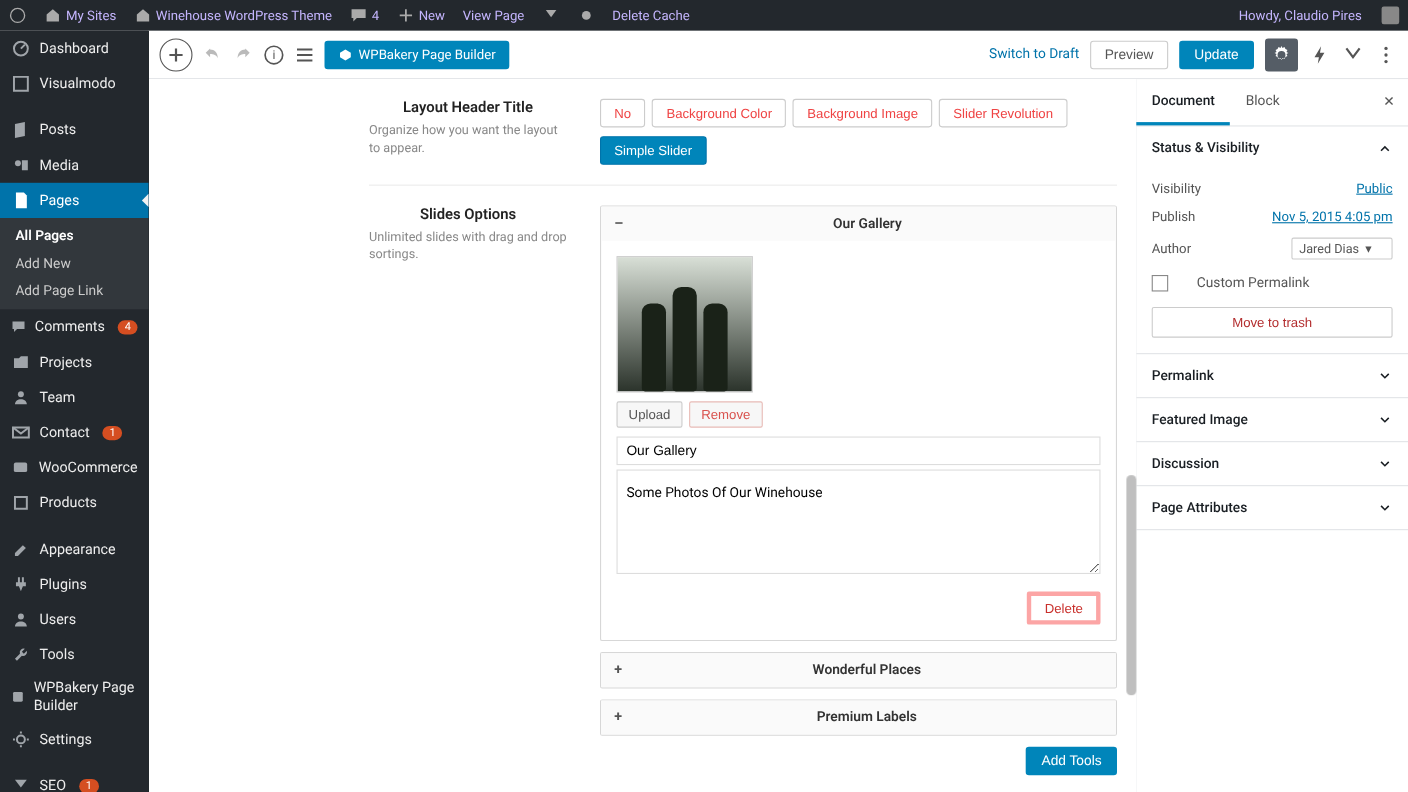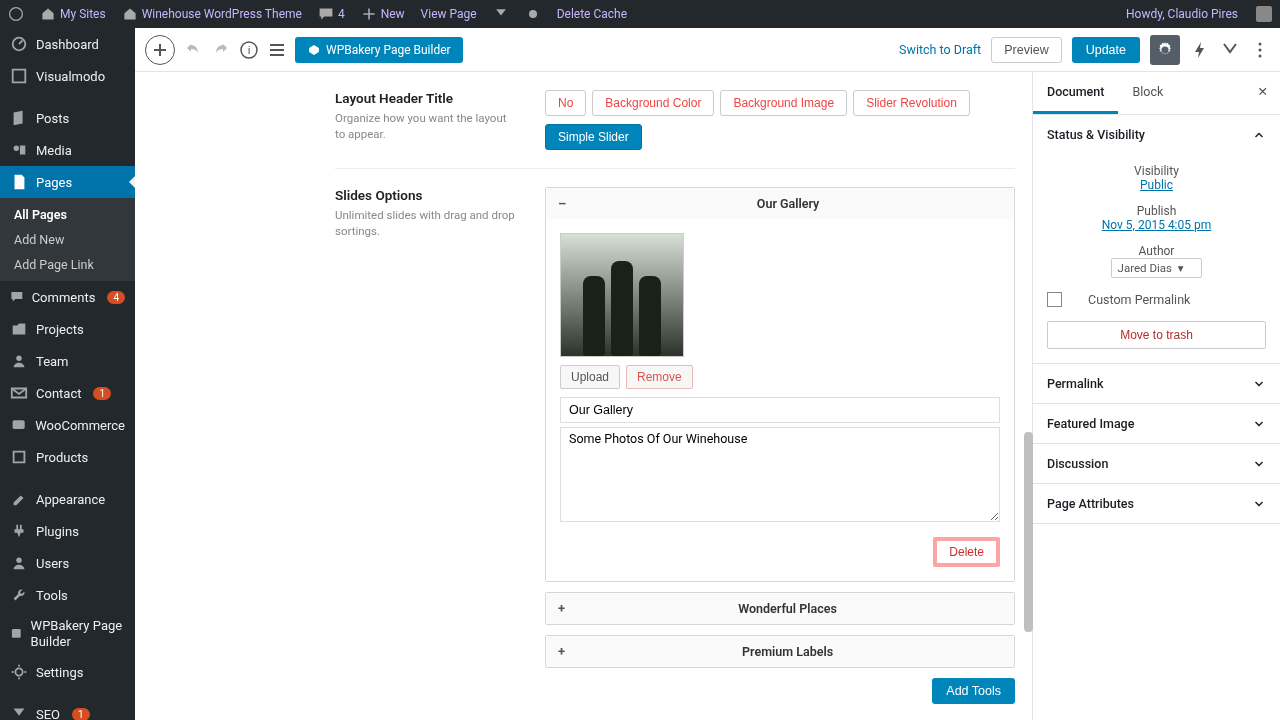--- a/index.html
+++ b/index.html
@@ -39,56 +39,56 @@
 .gear-btn { width: 30px; height: 30px; background: #555d66; border-radius: 3px; display: flex; align-items: center; justify-content: center; }
 .gear-btn svg { fill: #fff; width: 18px; height: 18px; }
 .plain-icon { width: 20px; height: 20px; fill: #555; cursor:pointer; }
 
 
 .body { flex: 1; display: flex; overflow: hidden; }
 .canvas { flex: 1; overflow-y: auto; padding: 0 0 20px 0; background: #fff; }
 .content-inner { max-width: 680px; margin: 0 auto 0 200px; }
 .section { border-bottom: 1px solid #ececec; padding: 18px 0; display: flex; gap: 30px; }
 .section .label { width: 180px; }
-.section .label h3 { font-size: 13.5px; font-weight: 600; color: #222; margin-bottom: 4px; }
+.section .label h3 { font-size: 13.5px; font-weight: 600; color: #222; margin-bottom: 4px; text-align: center; }
 .section .label p { font-size: 11.5px; color: #888; line-height: 1.4; }
 .section .controls { flex: 1; }
 
 .btn-grp { display: flex; gap: 6px; margin-bottom: 8px; }
 .pill { border: 1px solid #ccc; background: #fff; padding: 5px 12px; border-radius: 3px; font-size: 12px; color: #ef4444; cursor:pointer; }
 .pill-active { background: #0085ba; color: #fff; border-color: #0073aa; }
 
 .accordion { border: 1px solid #d7d7d7; border-radius: 2px; margin-bottom: 10px; }
 .acc-head { background: #fafafa; padding: 8px 12px; display: flex; align-items: center; cursor:pointer; }
 .acc-head .toggle { font-weight: bold; color: #555; margin-right: 8px; }
 .acc-head .title { flex: 1; text-align: center; font-weight: 600; font-size: 12.5px; color: #333; }
 .acc-body { padding: 14px; }
 .slide-img { width: 124px; height: 124px; background: linear-gradient(#d8dfd6, #2b332b); border: 1px solid #ccc; display:flex; align-items:flex-end; justify-content:center; position:relative; }
 .bottle { width: 22px; background: #1a2218; border-radius: 8px 8px 3px 3px; margin: 0 3px; }
 .img-actions { display: flex; gap: 6px; margin: 8px 0; }
 .btn-sm { border: 1px solid #ccc; background: #f7f7f7; padding: 4px 10px; font-size: 12px; border-radius: 2px; color: #555; cursor:pointer; }
 .btn-sm.remove { color: #d9534f; border-color: #e8bbb6; }
 .txt-input { width: 100%; border: 1px solid #ddd; padding: 5px 8px; font-size: 12.5px; margin-bottom: 4px; }
-.txt-area { width: 100%; border: 1px solid #ddd; padding: 3px 8px; font-size: 12.5px; height: 95px; resize: both; font-family: inherit; }
+.txt-area { width: 100%; border: 1px solid #ddd; padding: 13px 8px; font-size: 12.5px; height: 95px; resize: both; font-family: inherit; }
 .delete-row { display: flex; justify-content: flex-end; margin-top: 12px; }
 .btn-danger-o { border: 4px solid #fca5a5; color: #c9302c; background: #fff; padding: 4px 12px; border-radius: 2px; font-size: 12px; cursor:pointer; }
 .add-slide-row { display: flex; justify-content: flex-end; margin-top: 10px; }
 .btn-blue { background: #0085ba; color: #fff; border: none; padding: 6px 14px; border-radius: 3px; font-size: 12.5px; cursor:pointer; }
 
 
 .settings { width: 248px; border-left: 1px solid #e2e4e7; background: #fff; display: flex; flex-direction: column; font-size: 12.5px; position:relative; }
 .vscroll { position:absolute; left:-9px; top:360px; width:9px; height:200px; background:#bfbfbf; border-radius:4px;}
 .tabs { display: flex; border-bottom: 1px solid #e2e4e7; }
 .tabs .tab { padding: 12px 14px; cursor: pointer; color: #555; }
 .tabs .tab.active { border-bottom: 3px solid #0085ba; color: #191e23; font-weight: 500; }
 .tabs .close { margin-left: auto; padding: 12px; cursor: pointer; color: #555; }
 .panel { border-bottom: 1px solid #e2e4e7; }
 .panel-head { padding: 12px 14px; display: flex; align-items: center; justify-content: space-between; cursor: pointer; color: #191e23; font-weight: 500; }
 .panel-body { padding: 4px 14px 14px; }
-.row { display: flex; justify-content: space-between; align-items: center; padding: 6px 0; font-size: 12px; color: #555; flex-direction: column; }
+.row { display: flex; justify-content: space-between; align-items: center; padding: 6px 0; font-size: 12px; color: #555; }
 .row .val { color: #0073aa; text-decoration: underline; cursor:pointer; }
 .select-sm { border: 1px solid #ccc; padding: 2px 18px 2px 6px; font-size: 11.5px; border-radius: 2px; background:#fff; position:relative; }
 .checkbox-row { display: flex; align-items: center; gap: 26px; padding: 8px 0; color: #555; }
 .checkbox-row .cb { width: 15px; height: 15px; border: 1.5px solid #888; }
 .trash-btn { width: 100%; border: 1px solid #ccc; background: #fff; padding: 6px; color: #b32d2e; font-size: 12px; border-radius: 2px; cursor:pointer; margin-top: 6px; }
 .chev { width: 14px; height: 14px; fill: #555; }
 </style>
 </head>
 <body>
 

